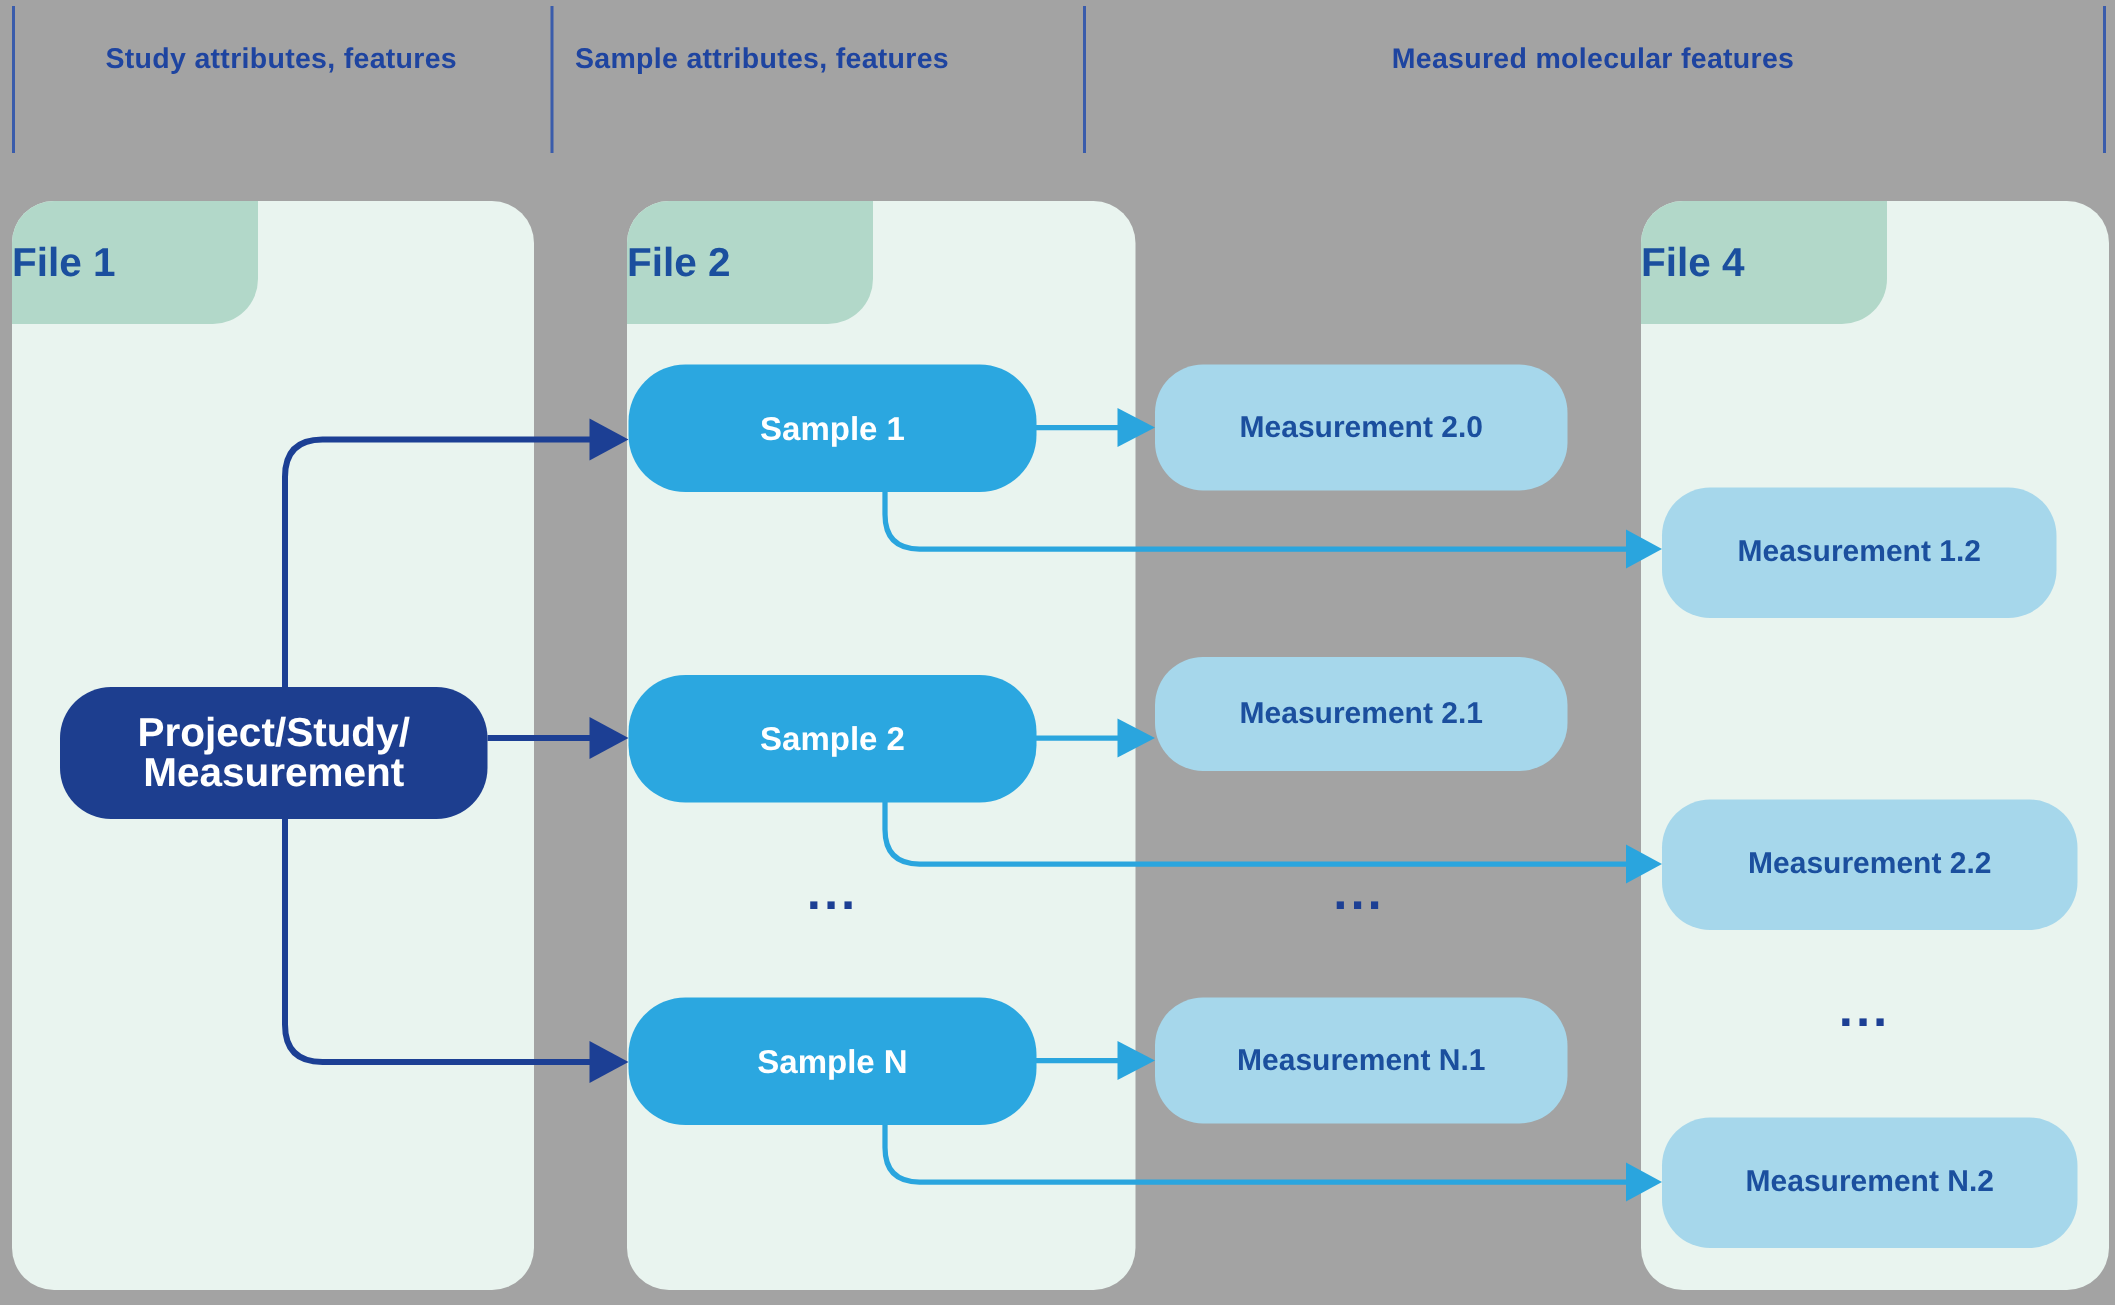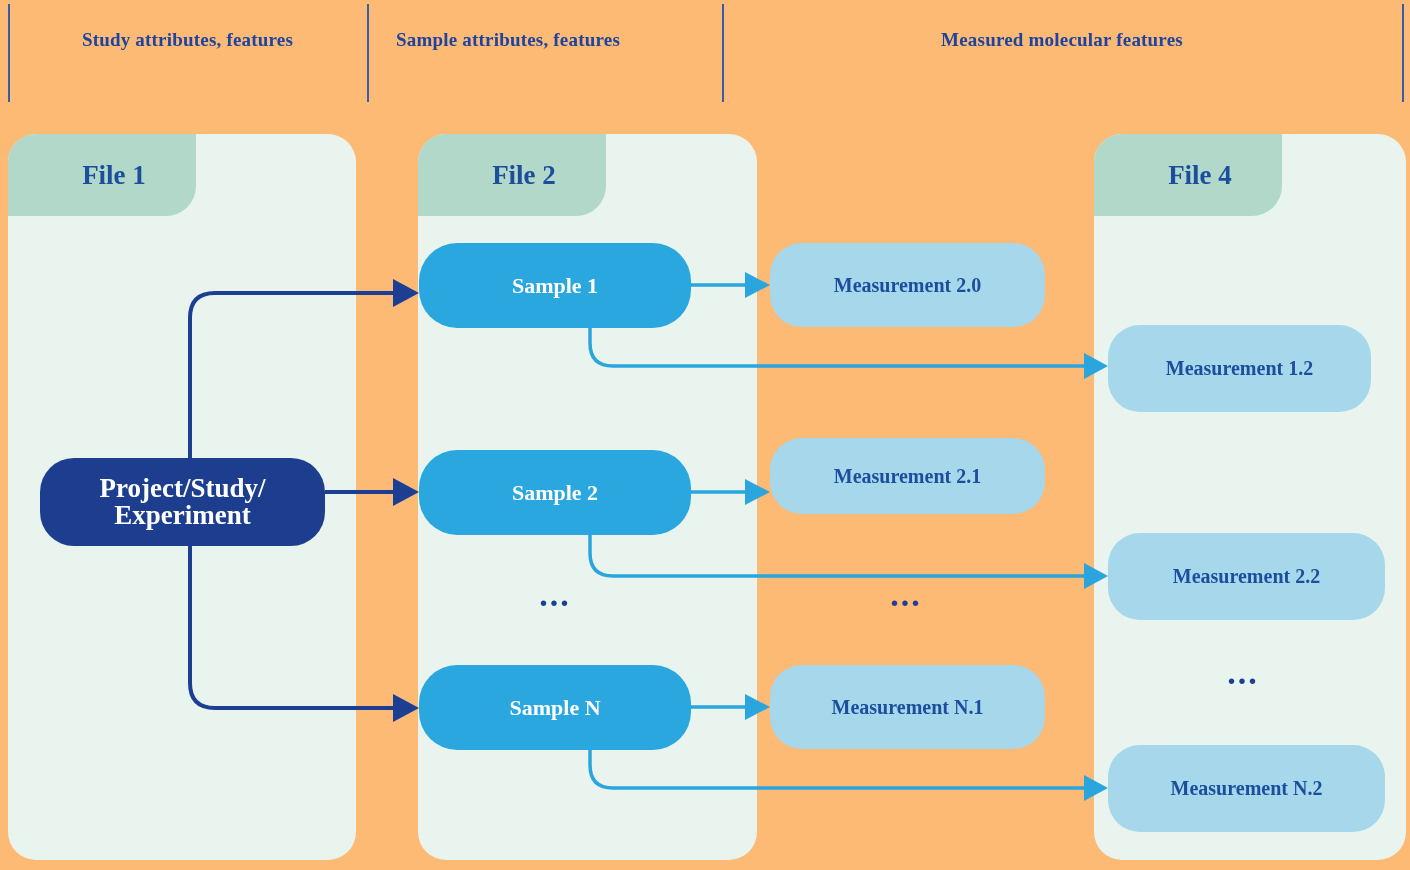--- a/index.html
+++ b/index.html
@@ -3,34 +3,34 @@
 <meta charset="utf-8">
 <style>
   :root{
     --header-text:#1e44a0; --divider:#3a5cab; --panel-bg:#e9f4ef; --tab-bg:#b2d8c9;
     --tab-text:#1b4f9e; --project-bg:#1d3e8f; --project-text:#ffffff; --sample-bg:#2ba7e0;
     --sample-text:#ffffff; --measurement-bg:#a6d7eb; --measurement-text:#1b4f9e;
     --edge-dark:#1c3f94; --edge-light:#2aa5de;
   }
   html,body{margin:0;padding:0;background:#ffffff;}
   .stage{
-    position:relative;width:1410px;height:870px;background:#fdba74;overflow:hidden;
-    font-family:Liberation Serif, serif;
+    position:relative;width:1410px;height:870px;background:#a3a3a3;overflow:hidden;
+    font-family:Liberation Sans, sans-serif;
   }
   
   .vline{position:absolute;top:4px;height:98px;width:2px;background:var(--divider);}
   .col-header{
     position:absolute;top:29px;text-align:center;font-size:19px;font-weight:700;
     color:var(--header-text);letter-spacing:.2px;
   }
   
   .panel{position:absolute;top:134px;height:726px;background:var(--panel-bg);border-radius:28px;}
   .tab{
     position:absolute;top:0;left:0;width:164px;height:82px;background:var(--tab-bg);
-    border-radius:28px 0 30px 0;display:flex;align-items:center;justify-content:center;padding-left:24px;
+    border-radius:28px 0 30px 0;display:flex;align-items:center;justify-content:flex-start;
   }
   .tab span{font-size:27px;font-weight:700;color:var(--tab-text);}
   
   .node{
     position:absolute;display:flex;flex-direction:column;align-items:center;justify-content:center;
     text-align:center;font-weight:700;z-index:3;
   }
   .node.project{background:var(--project-bg);color:var(--project-text);border-radius:34px;font-size:27px;line-height:27px;}
   .node.sample{background:var(--sample-bg);color:var(--sample-text);border-radius:38px;font-size:22px;}
   .node.meas{background:var(--measurement-bg);color:var(--measurement-text);border-radius:32px;font-size:20px;}
@@ -95,21 +95,21 @@
     <path class="edge-light" d="M 590 324 L 590 343 Q 590 366 613 366 L 1085 366"></path>
     <polygon class="arrow-light" points="1108,366 1084,353 1084,379"></polygon>
     <path class="edge-light" d="M 590 531 L 590 553 Q 590 576 613 576 L 1085 576"></path>
     <polygon class="arrow-light" points="1108,576 1084,563 1084,589"></polygon>
     <path class="edge-light" d="M 590 746 L 590 765 Q 590 788 613 788 L 1085 788"></path>
     <polygon class="arrow-light" points="1108,788 1084,775 1084,801"></polygon>
   </svg>
 
   <div class="node project" style="left:40px;top:458px;width:285px;height:88px;">
     <span>Project/Study/</span>
-    <span>Experiment</span>
+    <span>Measurement</span>
   </div>
 
   <div class="node sample" style="left:419px;top:243px;width:272px;height:85px;">
     <span>Sample 1</span>
   </div>
   <div class="node sample" style="left:419px;top:450px;width:272px;height:85px;">
     <span>Sample 2</span>
   </div>
   <div class="node sample" style="left:419px;top:665px;width:272px;height:85px;">
     <span>Sample N</span>

